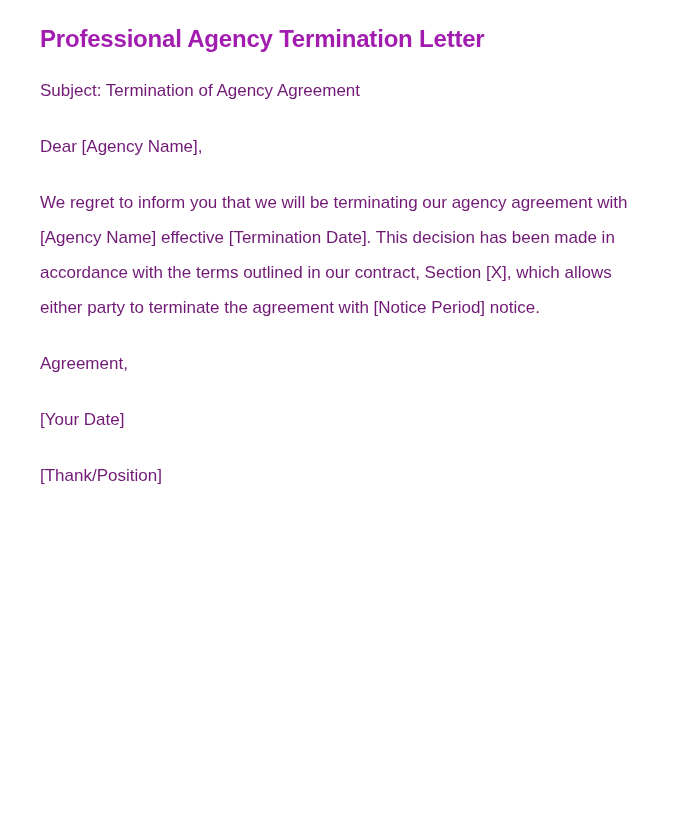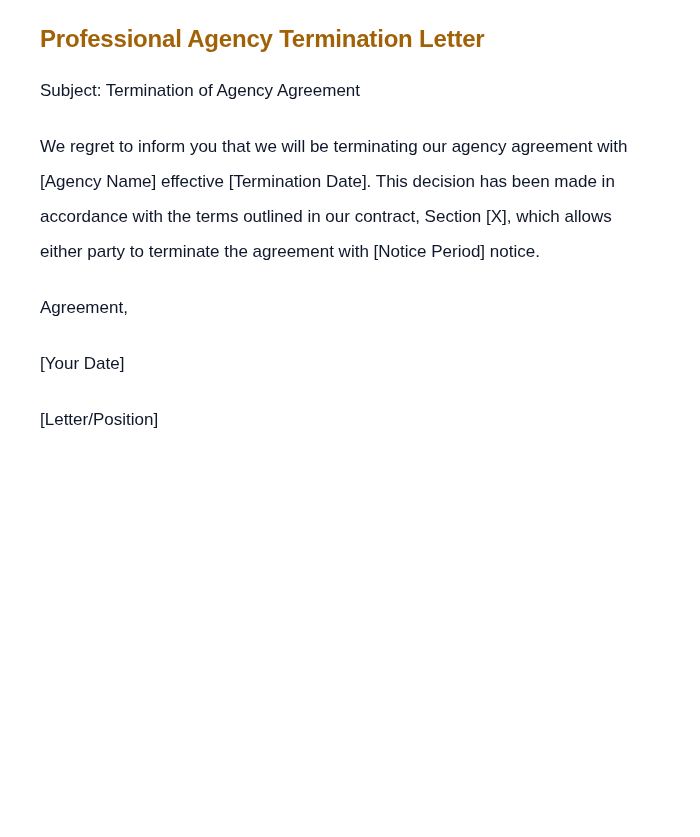--- a/index.html
+++ b/index.html
@@ -22,35 +22,35 @@
     box-sizing: border-box;
     padding: 0 40px 0 40px;
     overflow: hidden;
   }
 
   .doc-title {
     font-size: 24px;
     font-weight: bold;
     line-height: 1.25;
     letter-spacing: -0.2px;
-    color: #a16207;
+    color: #a21caf;
     margin: 0;
     padding-top: 24px;
     padding-bottom: 0;
   }
 
   .doc-body {
     margin: 0;
     padding: 0;
   }
 
   .para {
     font-size: 17px;
     line-height: 35px;
-    color: #0f172a;
+    color: #701a75;
     margin: 0;
     padding-top: 21px;
     max-width: 600px;
     word-wrap: break-word;
   }
 
   .para.first-para {
     padding-top: 19px;
   }
 
@@ -61,26 +61,27 @@
 </head>
 <body>
 
 <div class="page">
 
   <h1 class="doc-title">Professional Agency Termination Letter</h1>
 
   <div class="doc-body">
     <p class="para first-para">Subject: Termination of Agency Agreement</p>
 
+    <p class="para">Dear [Agency Name],</p>
 
     <p class="para">We regret to inform you that we will be terminating our agency agreement with [Agency Name] effective [Termination Date]. This decision has been made in accordance with the terms outlined in our contract, Section [X], which allows either party to terminate the agreement with [Notice Period] notice.</p>
 
 
 
     <p class="para tight">Agreement,</p>
 
     <p class="para tight">[Your Date]</p>
 
-    <p class="para tight">[Letter/Position]</p>
+    <p class="para tight">[Thank/Position]</p>
 
   </div>
 
 </div>
 
 </body></html>

